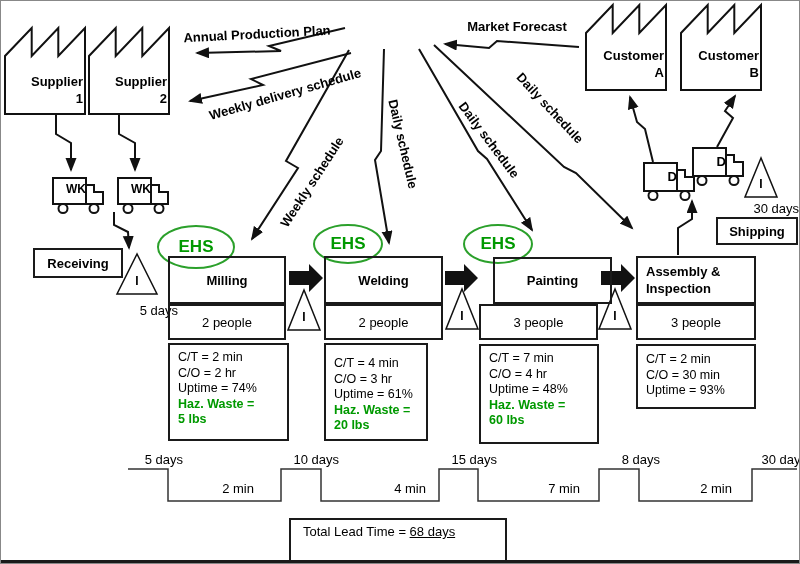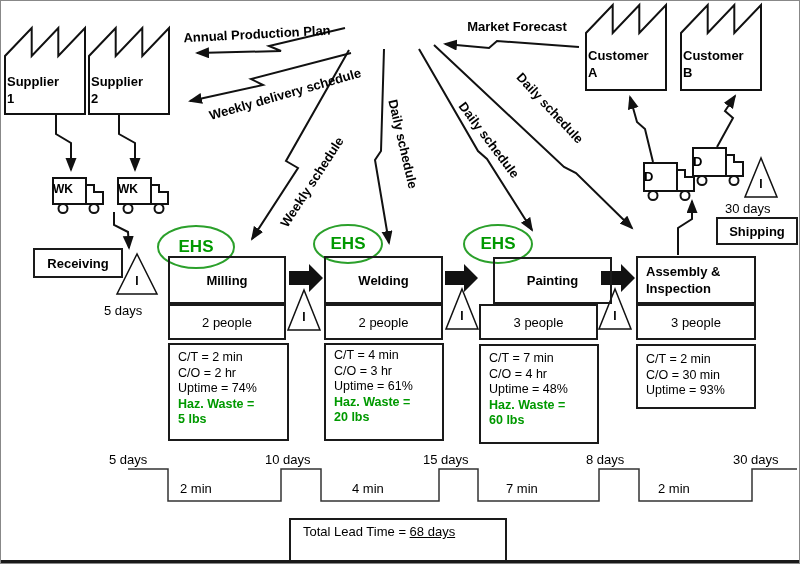--- a/index.html
+++ b/index.html
@@ -3,21 +3,21 @@
 <meta charset="utf-8">
 <style>
   html,body{margin:0;padding:0;background:#e8e8e8;}
   #canvas{
     position:relative;width:800px;height:564px;background:#fff;
     border:1px solid #888;box-sizing:border-box;overflow:hidden;
     font-family:"Liberation Sans",sans-serif;color:#000;
   }
   .abs{position:absolute;}
   .b{font-weight:bold;}
-  .ctr{text-align:left;}
+  .ctr{text-align:right;}
   .box{border:2px solid #1a1a1a;background:transparent;box-sizing:border-box;}
   .whitebox{background:#fff;}
   .flexc{display:flex;flex-direction:column;align-items:center;justify-content:center;}
   .lbl{font-size:13px;white-space:nowrap;}
   .rot{transform-origin:center center;}
   .metric{font-size:12.5px;line-height:15.5px;padding-left:8px;white-space:nowrap;}
   .green{color:#009900;font-weight:bold;}
   .ehs{font-size:17px;font-weight:bold;color:#009900;text-align:center;}
   .tl-day{font-size:13px;}
   .tl-min{font-size:13px;}
@@ -169,21 +169,21 @@
     <div class="metric green">Haz. Waste =</div>
     <div class="metric green">5 lbs</div>
   </div>
 
   <div class="abs box flexc" style="left:323px;top:255px;width:119px;height:48px;">
     <div class="lbl b">Welding</div>
   </div>
   <div class="abs box flexc" style="left:323px;top:303px;width:119px;height:36px;">
     <div class="lbl">2 people</div>
   </div>
-  <div class="abs box" style="left:323px;top:342px;width:120px;height:98px;padding-top:3px;">
+  <div class="abs box" style="left:323px;top:342px;width:104px;height:98px;padding-top:11px;">
     <div class="metric">C/T = 4 min</div>
     <div class="metric">C/O = 3 hr</div>
     <div class="metric">Uptime = 61%</div>
     <div class="metric green">Haz. Waste =</div>
     <div class="metric green">20 lbs</div>
   </div>
 
   <div class="abs box flexc" style="left:492px;top:256px;width:119px;height:47px;">
     <div class="lbl b">Painting</div>
   </div>

